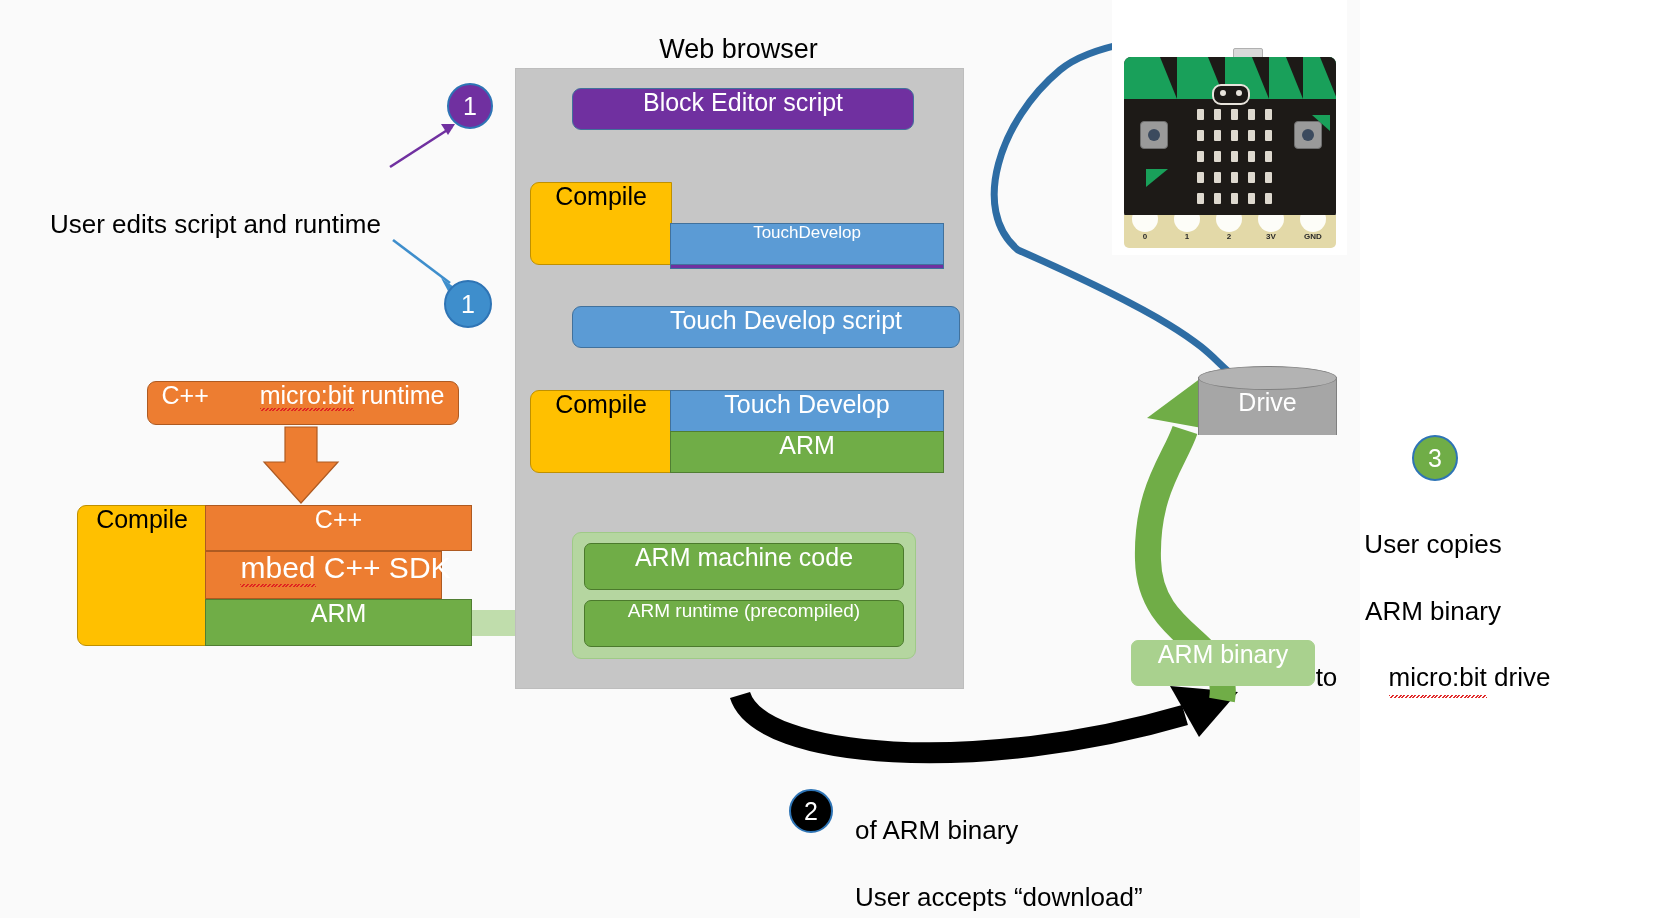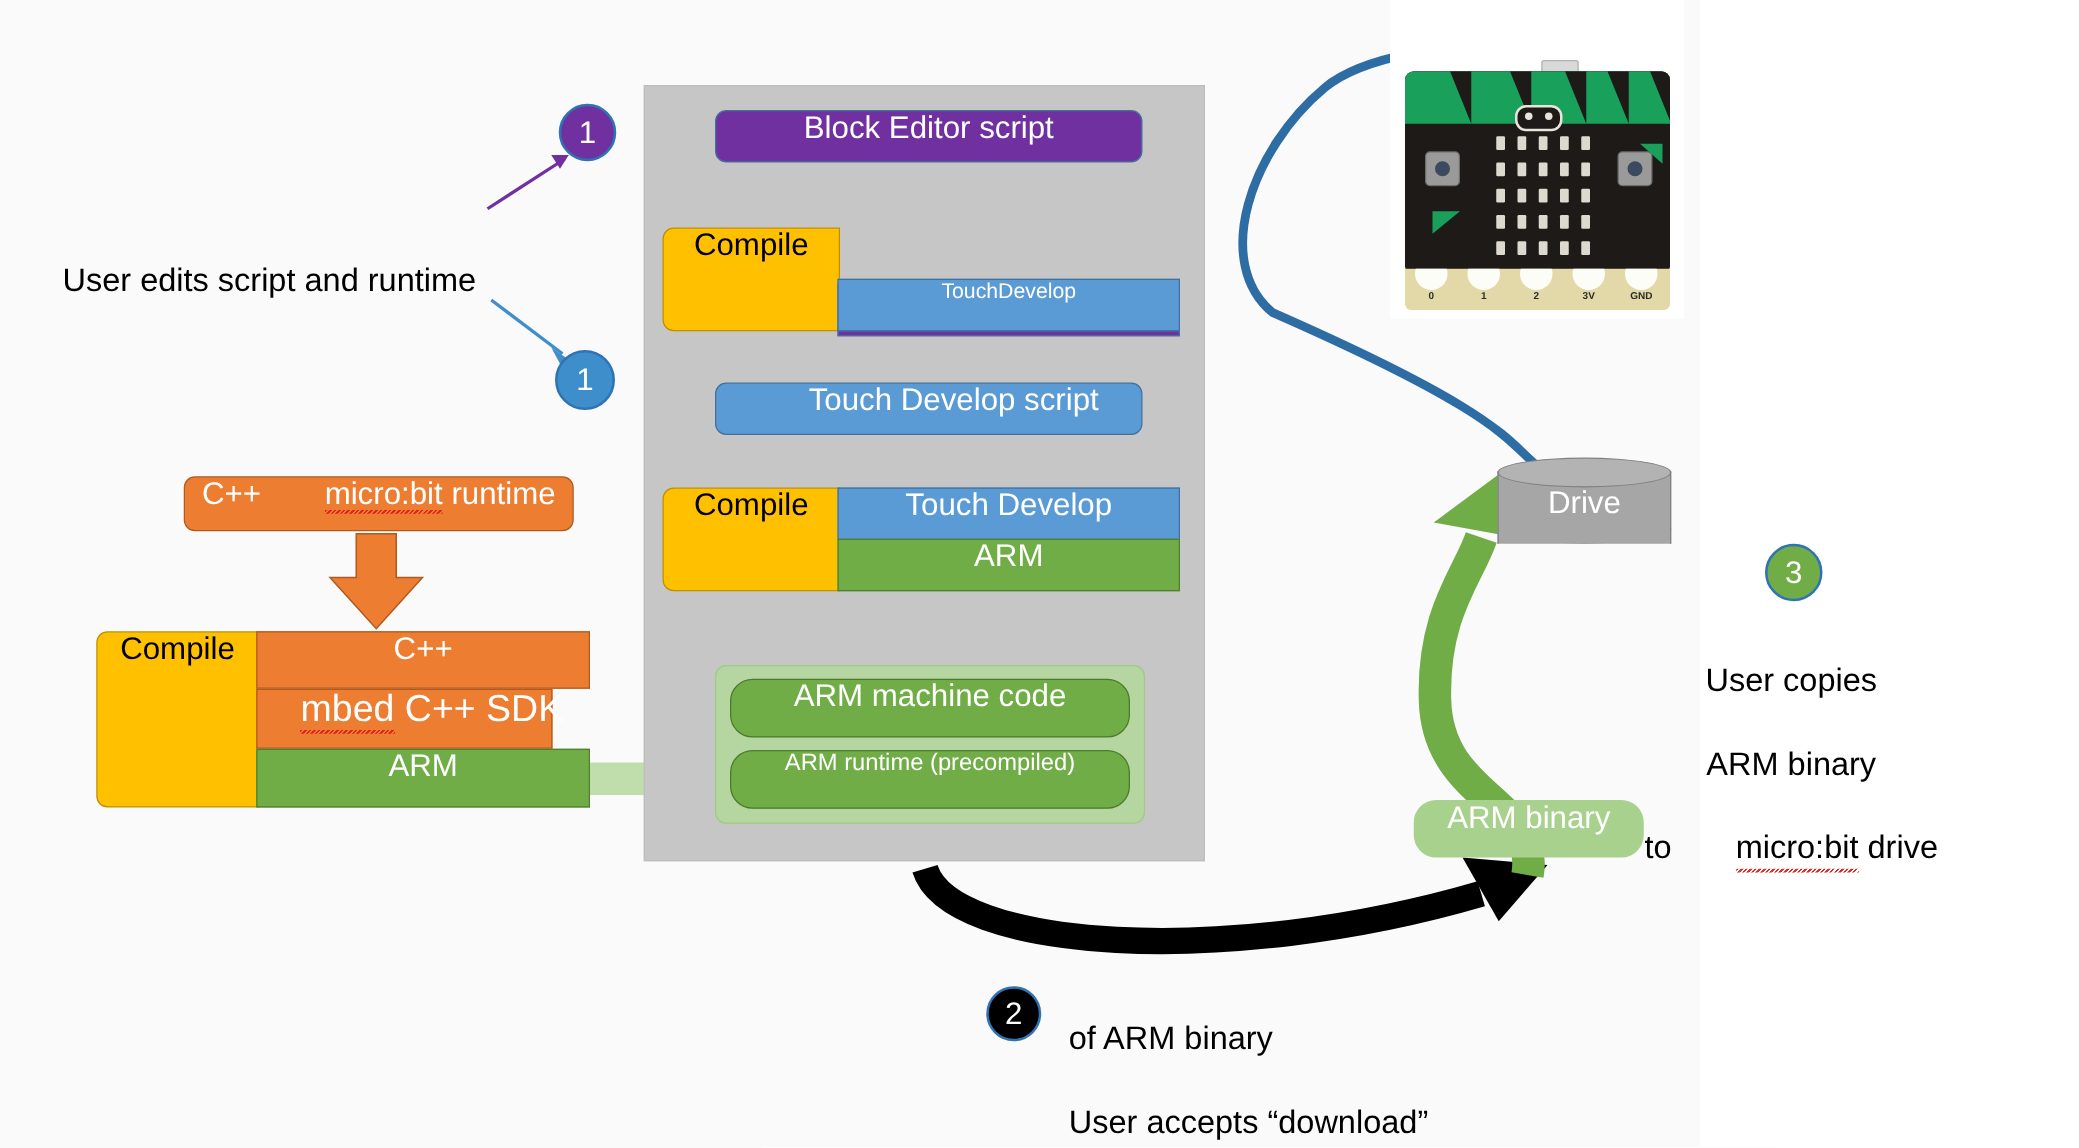--- a/index.html
+++ b/index.html
@@ -63,21 +63,21 @@
   .purple { background: #7030a0; border: 1px solid #41719c; }
   .blue   { background: #5b9bd5; border: 1px solid #41719c; }
   .green  { background: #70ad47; border: 1px solid #507e32; }
   .orange { background: #ed7d31; border: 1px solid #ae5a21; }
   .gold   { background: #ffc000; border: 1px solid #bf9000; color:#000; }
   .lightgreen-outer { background: #b5d6a0; border: 1px solid #9fca87; }
   .green-inner { background: #70ad47; border: 1px solid #4b7a2c; }
   .palegreen { background: #a9d18e; border: 1px solid #a9d18e; }
 
   .rounded-lg { border-radius: 9px; }
-  .rounded-sm { border-radius: 18px; }
+  .rounded-sm { border-radius: 7px; }
 
   
   .circle {
     position: absolute;
     box-sizing: border-box;
     border-radius: 50%;
     display: flex;
     align-items: center;
     justify-content: center;
     color: #ffffff;
@@ -310,39 +310,40 @@
       <path d="M740,695 C760,760 980,775 1185,715" fill="none" stroke="#000000" stroke-width="21" stroke-linecap="butt"></path>
       <polygon points="1238,692 1170,686 1199,737" fill="#000000"></polygon>
     </g>
 
     <g>
       <path d="M1222,700 C1232,640 1150,640 1148,560 C1146,490 1175,460 1185,430" fill="none" stroke="#70ad47" stroke-width="26" stroke-linecap="butt"></path>
       <polygon points="1205,375 1147,418 1213,430" fill="#70ad47"></polygon>
     </g>
   </svg>
 
+  <div id="browser-label">Web  browser</div>
 
   <div id="browser-panel"></div>
 
   <div class="box purple rounded-lg" style="left:572px; top:88px; width:342px; height:42px; font-size:25px;">
     <span>Block Editor script</span>
   </div>
 
   <div class="box gold" style="left:530px; top:182px; width:142px; height:83px; font-size:25px;
               border-radius:9px 0 0 9px;">
     <span>Compile</span>
   </div>
   <div class="box purple" style="left:670px; top:182px; width:274px; height:42px; font-size:25px;margin-top:45px;">
     <span>Block Editor</span>
   </div>
   <div class="box blue" style="left:670px; top:223px; width:274px; height:42px; font-size:17px;">
     <span>TouchDevelop</span>
   </div>
 
-  <div class="box blue rounded-lg" style="left:572px; top:306px; width:342px; height:42px; font-size:25px;padding-left:40px;">
+  <div class="box blue rounded-lg" style="left:572px; top:306px; width:388px; height:42px; font-size:25px;padding-left:40px;">
     <span>Touch Develop script</span>
   </div>
 
   <div class="box gold" style="left:530px; top:390px; width:142px; height:83px; font-size:25px;
               border-radius:9px 0 0 9px;">
     <span>Compile</span>
   </div>
   <div class="box blue" style="left:670px; top:390px; width:274px; height:42px; font-size:25px;">
     <span>Touch Develop</span>
   </div>

